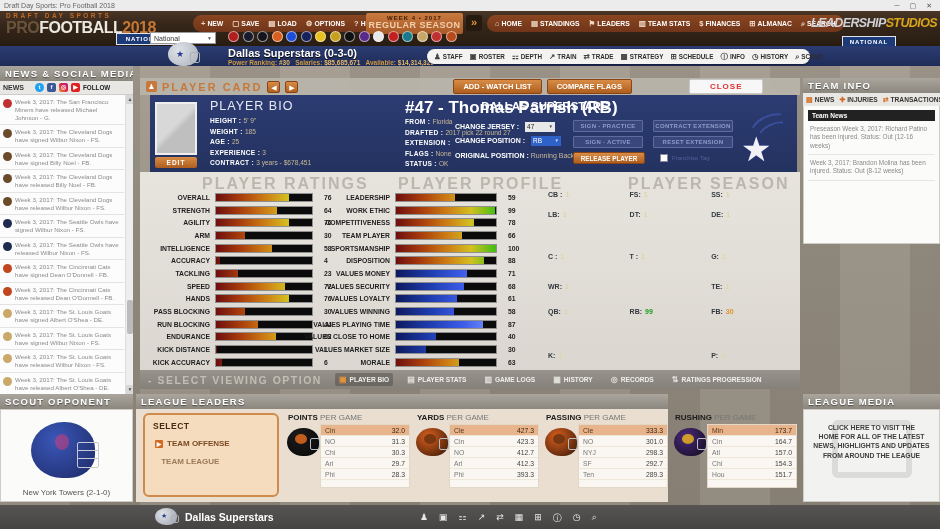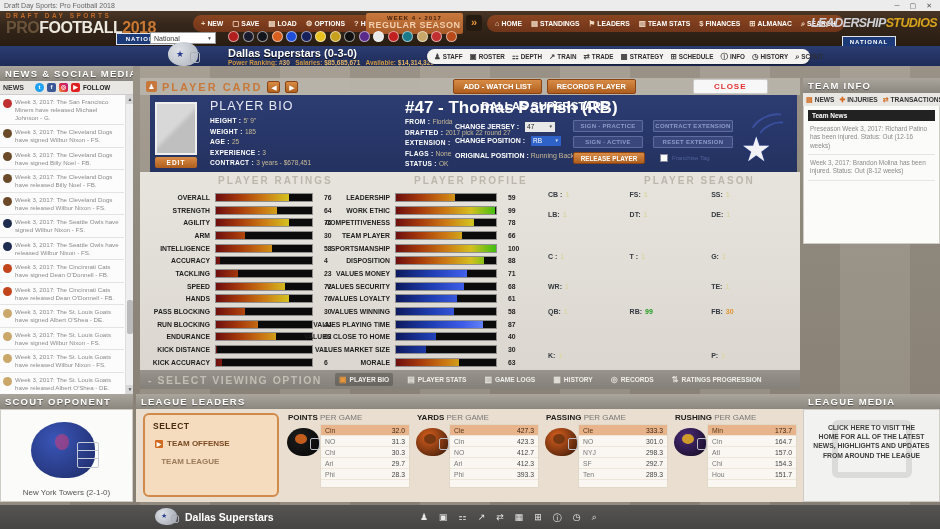--- a/index.html
+++ b/index.html
@@ -100,21 +100,21 @@
   .actbtn { position:absolute; height:12px; background:#39477c; border:1px solid #5d6c9e; color:#8c9bc8; font-size:6px; font-weight:bold; text-align:center; line-height:11px; letter-spacing:.3px; border-radius:1px; cursor:pointer; white-space:nowrap; overflow:hidden; }
   .relbtn { position:absolute; left:423px; top:57px; width:72px; height:12px; background:linear-gradient(180deg,#d88c46,#ae5e1e); border:1px solid #8a4414; color:#fff; font-size:6.3px; font-weight:bold; text-align:center; line-height:11px; border-radius:2px; cursor:pointer; }
   .fchk { position:absolute; left:510px; top:59px; width:8px; height:8px; background:#fff; border:1px solid #889; cursor:pointer; }
   .flabel { position:absolute; left:522px; top:60px; font-size:6px; color:#50619c; }
   .star { position:absolute; left:585px; top:18px; width:58px; height:56px; }
   .star .st { position:absolute; left:6px; top:16px; font-size:34px; color:#f2f2f6; text-shadow:0 0 2px #2a3c8c,0 0 1px #2a3c8c; }
   .star .sw { position:absolute; border:2.5px solid #3a4f9e; border-color:#3a4f9e transparent transparent transparent; border-radius:50%; transform:rotate(-25deg); }
 
   
   .ratarea { position:absolute; left:0; top:94px; width:660px; height:198px; background:linear-gradient(180deg,#e7e4de,#dbd7d0); }
-  .sectitle { position:absolute; top:3px; color:#bcb7ac; font-weight:bold; font-size:10px; letter-spacing:2px;margin-left:16px; }
+  .sectitle { position:absolute; top:3px; color:#bcb7ac; font-weight:bold; font-size:16px; letter-spacing:2px; }
   .ratcol { position:absolute; top:19px; }
   .ratrow { display:flex; align-items:center; height:12.7px; }
   .ratrow .lb { font-size:6.8px; font-weight:bold; color:#1d1d1d; text-align:right; white-space:nowrap; }
   .bar { position:relative; height:9px; border:1px solid #8f8f8f; background:linear-gradient(90deg,#6e0f0f,#a83c0c,#cc7a14,#d4c020,#3fbf12); flex:none; }
   .bar.blue { background:linear-gradient(90deg,#0e1a5e,#1e3cae,#3c5ce8,#7a96ff); }
   .bar .cov { position:absolute; top:0; right:0; bottom:0; background:#0b0b0b; }
   .ratrow .vl { font-size:6.8px; font-weight:bold; color:#222; margin-left:11px; }
   .skillsgrid { position:absolute; left:408px; top:19px; width:245px; }
   .skrow { display:flex; height:13px; }
   .skrow:nth-child(1){margin-bottom:7px;} .skrow:nth-child(2){margin-bottom:29px;}
@@ -139,21 +139,21 @@
   .titabs .ic { color:#d2691e; font-size:7px; }
   .tibody { background:#fbfbfa; border:1px solid #cfccc6; border-top:none; height:138px; padding:4px; }
   .tihead { background:#222; color:#fff; font-size:6.5px; font-weight:bold; padding:2px 4px; }
   .tiitem { font-size:6.4px; color:#8a8a8a; line-height:1.3; padding:4px 2px; border-bottom:1px solid #e5e5e5; cursor:pointer; }
 
   
   .nextopp { position:absolute; left:0; top:394px; width:133px; height:106px; }
   .oppbody { position:relative; background:#fbfbfa; height:93px; border:1px solid #cfccc6; }
   .oppname { position:absolute; left:0; right:0; bottom:4px; text-align:center; font-size:8px; color:#555; }
 
-  .leaders { position:absolute; left:136px; top:394px; width:696px; height:106px; }
+  .leaders { position:absolute; left:136px; top:394px; width:532px; height:106px; }
   .leadbody { position:relative; background:#e9decf; height:93px; }
   .selbox { position:absolute; left:7px; top:4px; width:136px; height:84px; background:#f6dcbf; border:2px solid #d08a4a; border-radius:6px; padding:6px 8px; }
   .selbox .st { font-size:8.5px; font-weight:bold; color:#4a2a10; letter-spacing:.5px; margin-bottom:8px; }
   .selopt { display:flex; align-items:center; gap:4px; font-size:8px; font-weight:bold; color:#9a7a58; margin-bottom:9px; cursor:pointer; padding-left:2px; }
   .selopt.sel { color:#7a4a20; }
   .selopt .bq { width:8px; height:8px; background:#d2691e; color:#fff; font-size:6px; line-height:8px; text-align:center; border-radius:1px; }
   .ltables { position:absolute; left:150px; top:2px; display:flex; gap:5px; }
   .ltable { width:124px; }
   .ltitle { font-size:8px; color:#777; padding:2px 0 2px 2px; white-space:nowrap; }
   .ltitle b { color:#1c1c1c; }
@@ -410,21 +410,21 @@
       </div>
   </div>
 
   <div class="pcard">
     <div class="pcardhead">
       <span class="pcicon">♟</span>
       <span class="pcardtitle">PLAYER CARD</span>
       <span class="navarr">◀</span>
       <span class="navarr">▶</span>
       <span style="margin-left:150px;" class="obtn">ADD - WATCH LIST</span>
-      <span class="obtn">RECORDS PLAYER</span>
+      <span class="obtn">COMPARE FLAGS</span>
       <span style="margin-left:52px;" class="closebtn">CLOSE</span>
     </div>
 
     <div class="biopanel">
       <div class="photo"></div>
       <div class="editbtn">EDIT</div>
       <div class="biotitle">PLAYER BIO</div>
       <div class="biolines">
           <div class="bioline"><b>HEIGHT : </b><span class="v">5' 9"</span></div>
           <div class="bioline"><b>WEIGHT : </b><span class="v">185</span></div>

